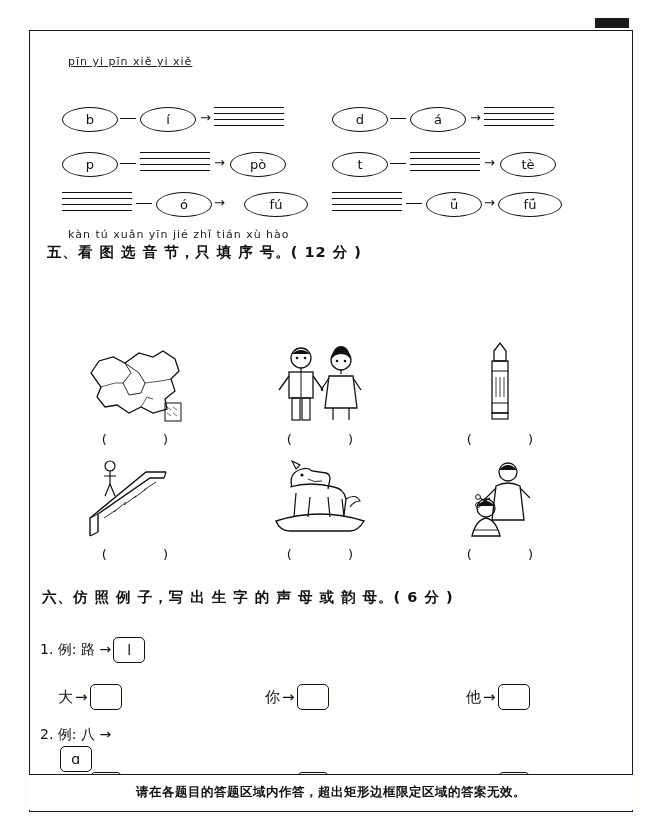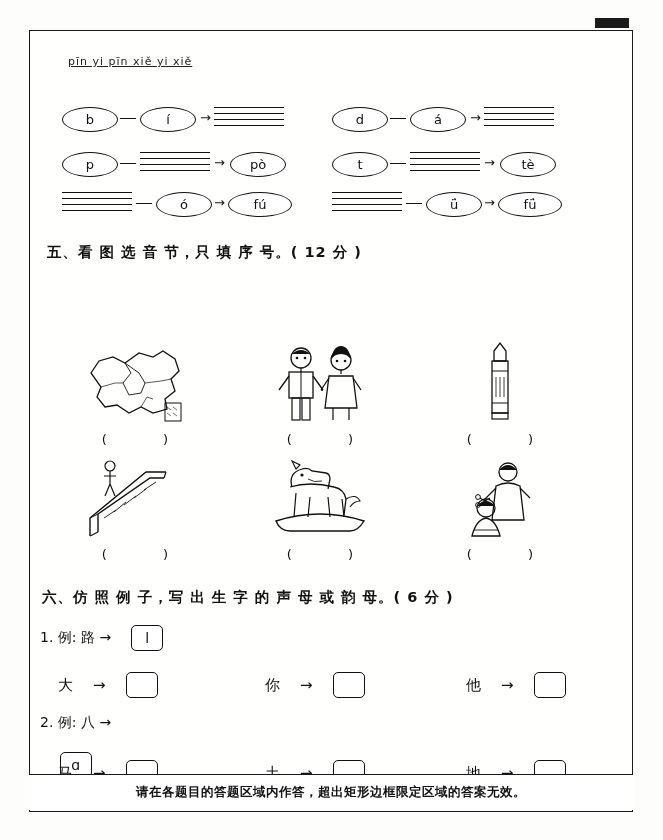--- a/index.html
+++ b/index.html
@@ -125,21 +125,21 @@
     display: inline-block;
     width: 30px; height: 24px;
     border: 1.4px solid #111;
     border-radius: 5px;
     vertical-align: middle;
     text-align: center;
     line-height: 24px;
     font-size: 14px;
     background: #fff;
   }
-  .item { position: absolute; display: flex; align-items: center; gap: 20px; font-size: 15px; }
+  .item { position: absolute; display: flex; align-items: center; gap: 2px; font-size: 15px; margin-top: 12px; }
 
   
   .footer {
     position: absolute;
     left: 29px; bottom: 30px;
     width: 604px; height: 36px;
     border-top: 1.3px solid #1a1a1a;
     display: flex; align-items: center; justify-content: center;
     font-size: 12.5px;
     font-weight: bold;
@@ -205,33 +205,34 @@
 
   <div class="writelines" style="left:62px; top:192px;">
       <i></i>
       <i></i>
       <i></i>
       <i></i>
     </div>
   <div class="dash" style="left:136px; top:203px;"></div>
   <div class="ellipse" style="left:156px; top:192px;">ó</div>
   <div class="arrow" style="left:214px; top:196px;">→</div>
-  <div class="ellipse wide" style="left:228px; top:192px;">fú</div>
+  <div class="ellipse wide" style="left:244px; top:192px;">fú</div>
 
   <div class="writelines" style="left:332px; top:192px;">
       <i></i>
       <i></i>
       <i></i>
       <i></i>
     </div>
   <div class="dash" style="left:406px; top:203px;"></div>
   <div class="ellipse" style="left:426px; top:192px;">ǘ</div>
   <div class="arrow" style="left:484px; top:196px;">→</div>
   <div class="ellipse wide" style="left:498px; top:192px;">fǘ</div>
 
+  <div class="abs pinyin-line" id="sec5-pinyin">kàn tú xuǎn yīn jié zhǐ tián xù hào</div>
   <div class="abs section-title" id="sec5-title">五、看 图 选 音 节，只 填 序 号。( 12 分 )</div>
 
 
   <div class="pic-cell" style="left:60px; top:340px;">
     <div class="pic-art">
       <svg width="112" height="82" viewBox="0 0 112 82">
         <path d="M12 30 L20 18 L34 14 L46 20 L60 10 L74 14 L84 8 L96 16 L100 28 L92 36 L96 48 L86 56 L88 66 L74 70 L62 64 L50 70 L38 62 L26 64 L18 54 L22 44 Z" fill="none" stroke="#111" stroke-width="1.3"></path>
         <path d="M46 20 L52 30 L44 40 L50 52 L62 50 L66 40 L60 30 Z" fill="none" stroke="#111" stroke-width="0.9"></path>
         <path d="M22 44 L36 40 L44 40" fill="none" stroke="#111" stroke-width="0.7"></path>
         <path d="M66 40 L82 38 L92 36" fill="none" stroke="#111" stroke-width="0.7"></path>

